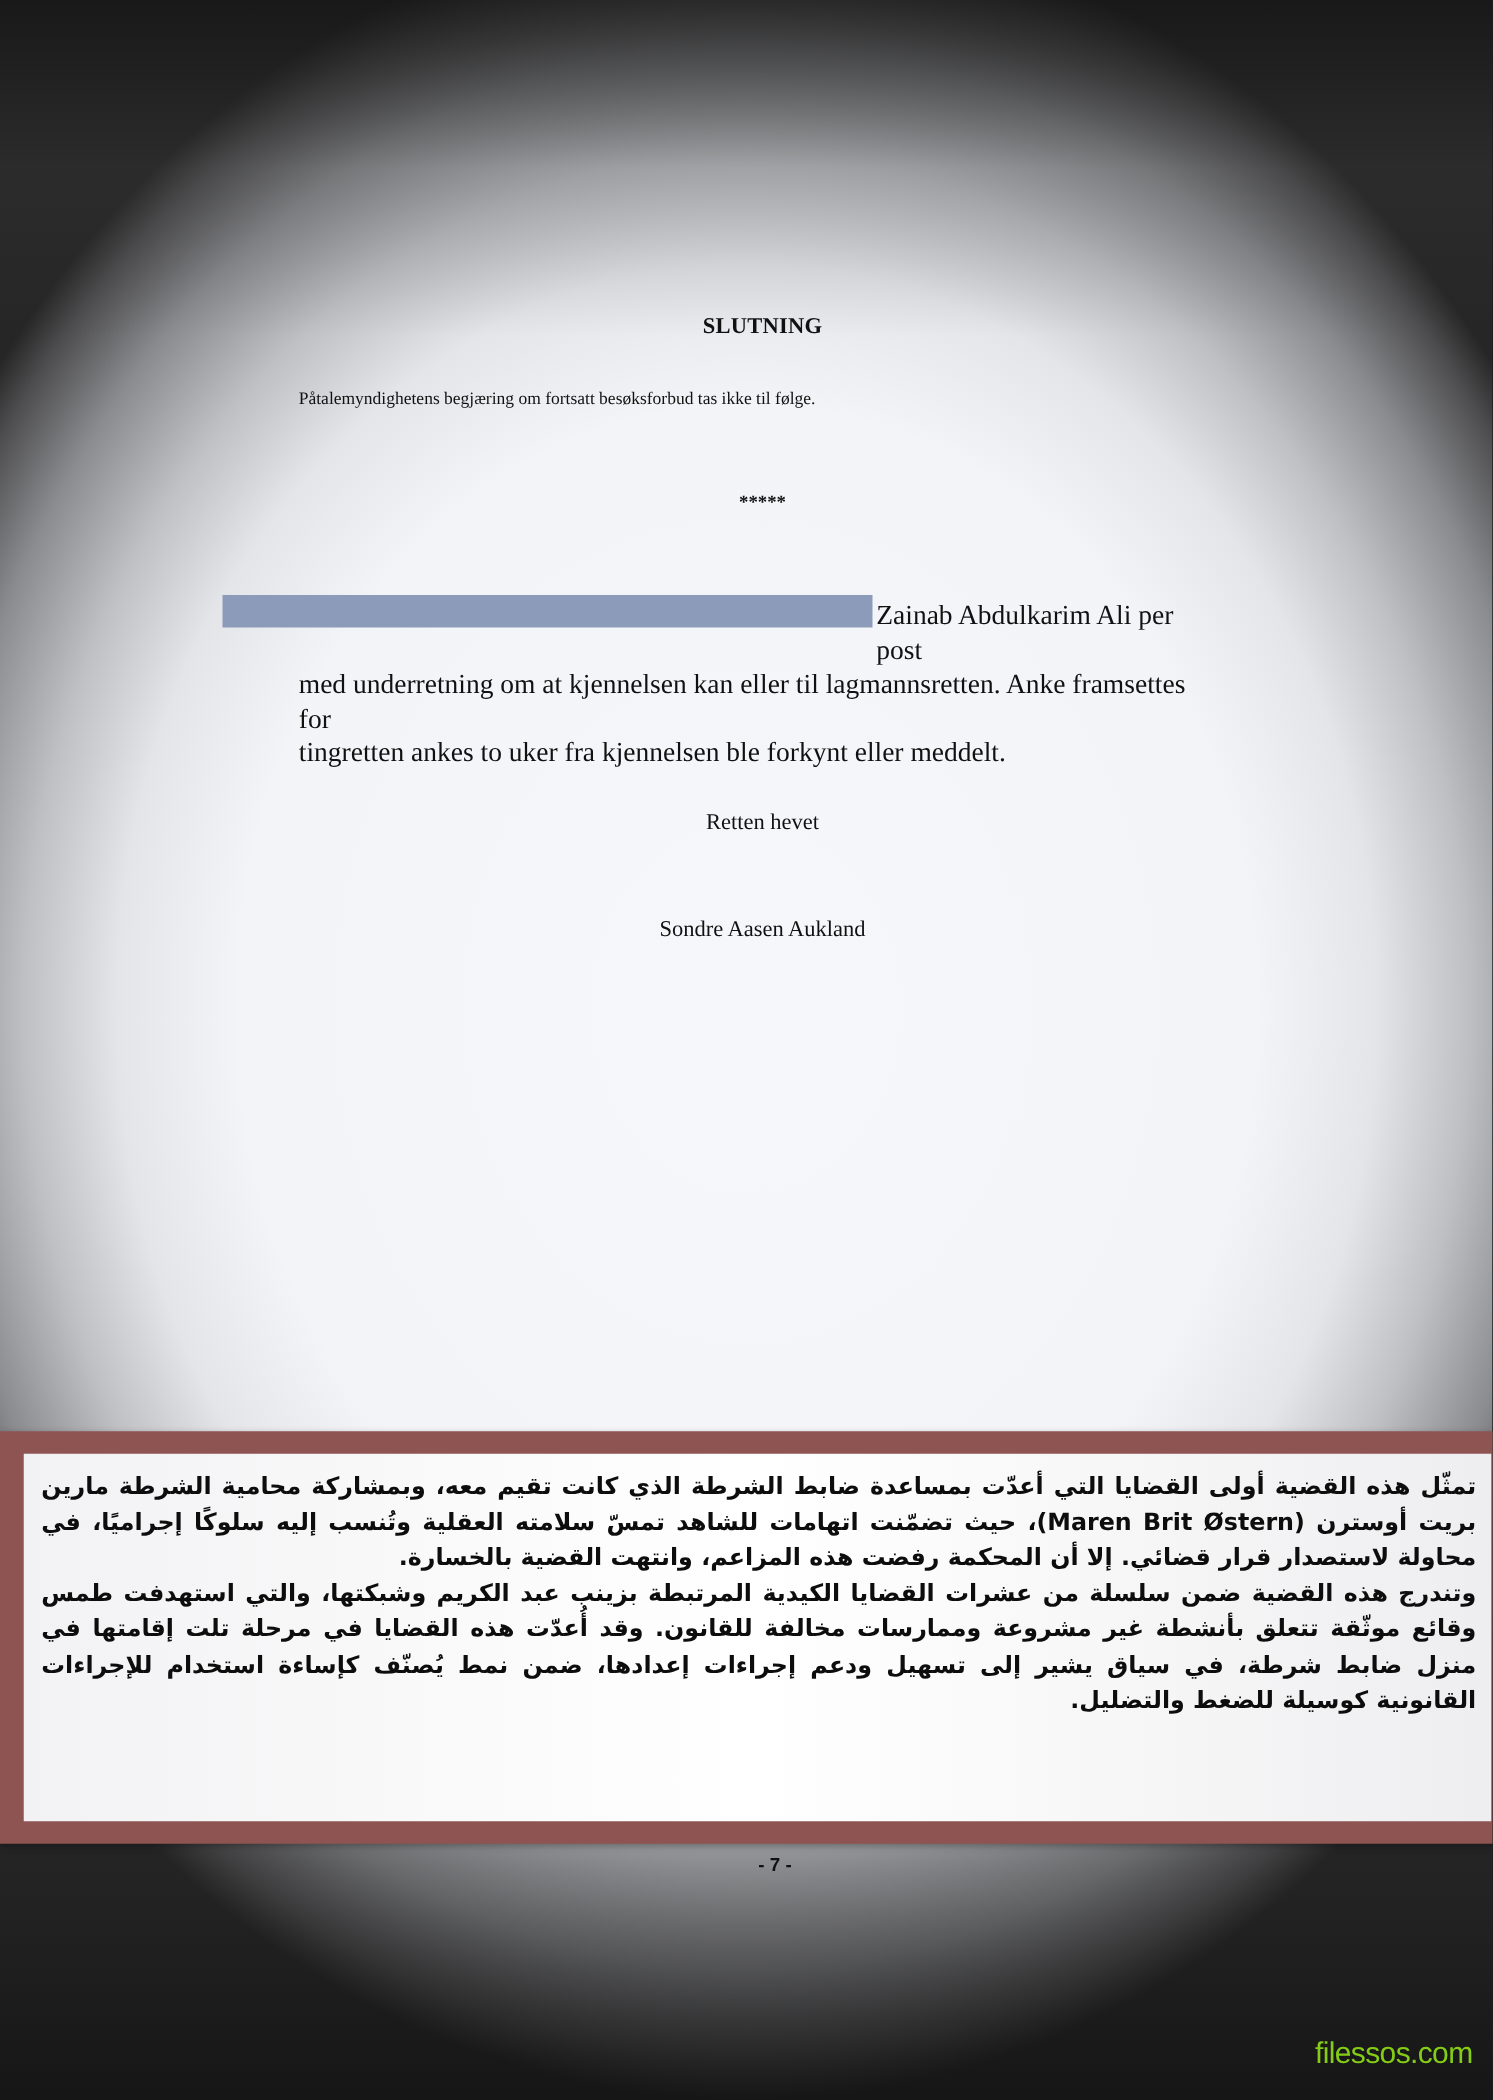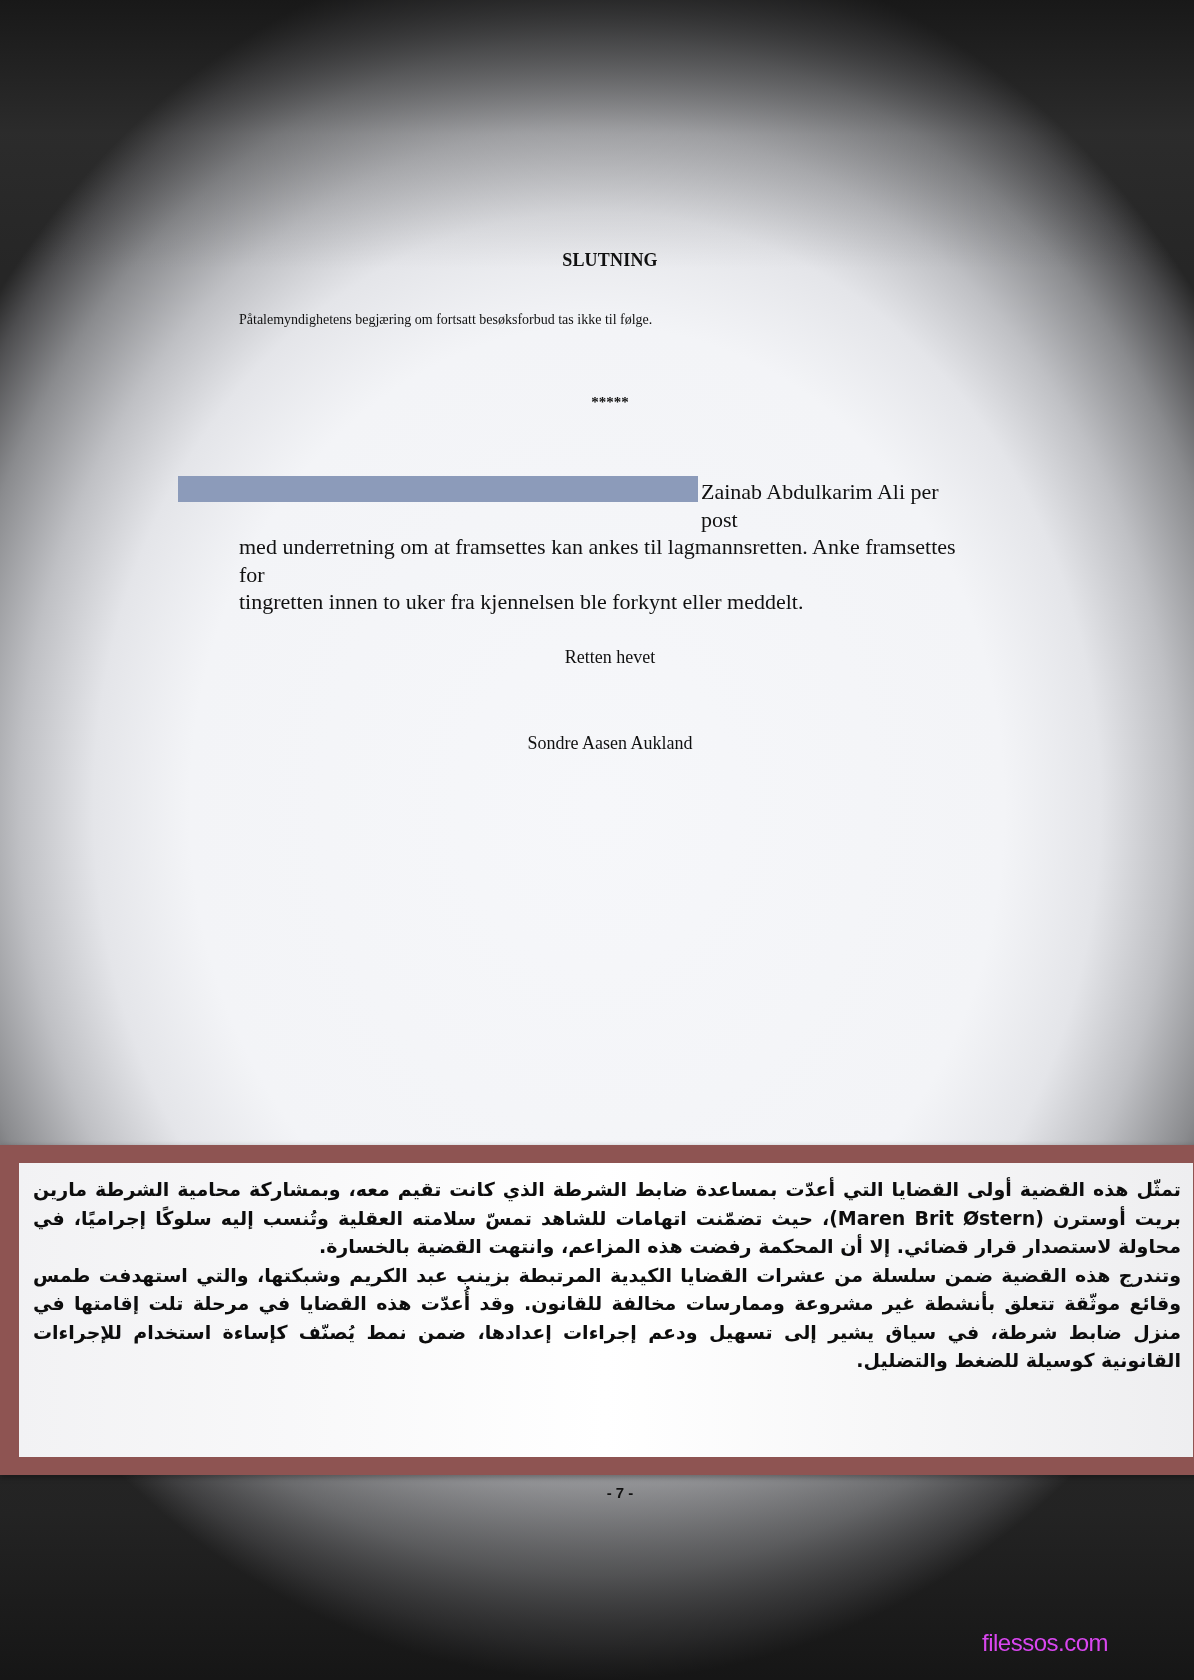--- a/index.html
+++ b/index.html
@@ -36,36 +36,36 @@
     background:linear-gradient(to right, #f2f2f4 0%, #ffffff 50%, #eeeef0 100%);
   }
   .notice-text {
     position:absolute; left:14px; right:12px; top:12px;
     direction:rtl; text-align:justify;
     font-family:"DejaVu Sans", sans-serif; font-weight:bold; font-size:19px; line-height:28.5px; color:#0d0d0d;
   }
   .notice-text p { margin:0; }
   .rule { left:236px; top:1470px; width:746px; height:2px; background:#1a1a1a; }
   .pagenum { left:0; width:1240px; top:1484px; text-align:center; font-family:"Liberation Sans", sans-serif; font-weight:bold; font-size:15px; }
-  .watermark { left:982px; top:1629px; font-family:"Liberation Sans", sans-serif; font-size:24px; color:#d946ef; z-index:5; letter-spacing:-0.5px; }
+  .watermark { left:1052px; top:1629px; font-family:"Liberation Sans", sans-serif; font-size:24px; color:#84cc16; z-index:5; letter-spacing:-0.5px; }
 </style>
 </head>
 <body>
 
 <div class="page"></div>
 
 <div class="abs title">SLUTNING</div>
 <div class="abs p1">Påtalemyndighetens begjæring om fortsatt besøksforbud tas ikke til følge.</div>
 <div class="abs stars">*****</div>
 
 <div class="abs redact"></div>
 <div class="abs p2">
   <span class="line1">Zainab Abdulkarim Ali per post</span>
-  <span style="display:block">med underretning om at framsettes kan ankes til lagmannsretten. Anke framsettes for</span>
-  <span style="display:block">tingretten innen to uker fra kjennelsen ble forkynt eller meddelt.</span>
+  <span style="display:block">med underretning om at kjennelsen kan eller til lagmannsretten. Anke framsettes for</span>
+  <span style="display:block">tingretten ankes to uker fra kjennelsen ble forkynt eller meddelt.</span>
 </div>
 
 <div class="abs retten">Retten hevet</div>
 <div class="abs sign">Sondre Aasen Aukland</div>
 
 <div class="notice">
   <div class="notice-inner">
     <div class="notice-text">
       <p>تمثّل هذه القضية أولى القضايا التي أعدّت بمساعدة ضابط الشرطة الذي كانت تقيم معه، وبمشاركة محامية الشرطة مارين بريت أوسترن (Maren Brit Østern)، حيث تضمّنت اتهامات للشاهد تمسّ سلامته العقلية وتُنسب إليه سلوكًا إجراميًا، في محاولة لاستصدار قرار قضائي. إلا أن المحكمة رفضت هذه المزاعم، وانتهت القضية بالخسارة.</p>
       <p>وتندرج هذه القضية ضمن سلسلة من عشرات القضايا الكيدية المرتبطة بزينب عبد الكريم وشبكتها، والتي استهدفت طمس وقائع موثّقة تتعلق بأنشطة غير مشروعة وممارسات مخالفة للقانون. وقد أُعدّت هذه القضايا في مرحلة تلت إقامتها في منزل ضابط شرطة، في سياق يشير إلى تسهيل ودعم إجراءات إعدادها، ضمن نمط يُصنّف كإساءة استخدام للإجراءات القانونية كوسيلة للضغط والتضليل.</p>

